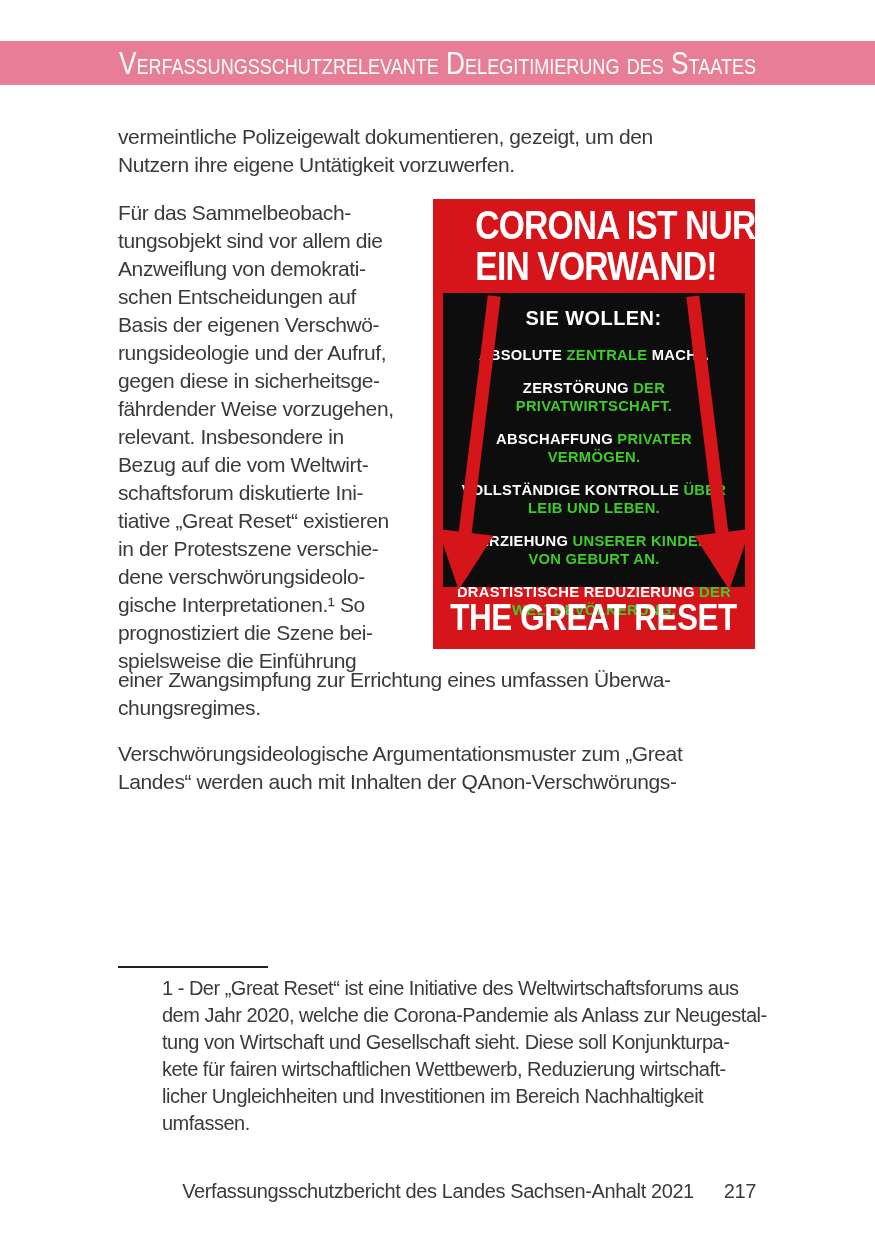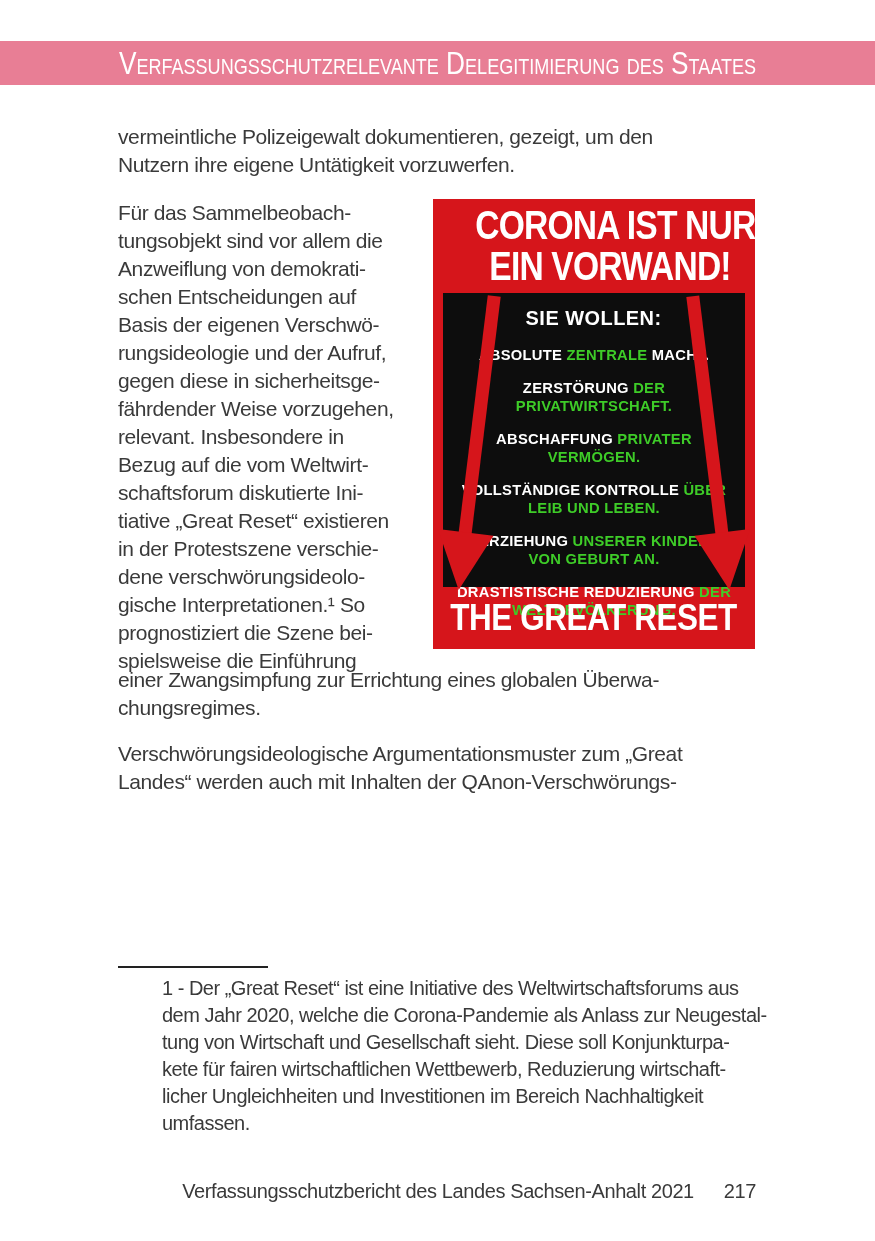--- a/index.html
+++ b/index.html
@@ -61,21 +61,21 @@
     position:absolute;right:2px;top:0;
   }
 
   
   #poster{
     position:absolute;left:433px;top:199px;width:322px;height:450px;
     background:var(--poster-red,#d6151b);
     overflow:hidden;
   }
   .poster-top{
-    position:absolute;left:18px;right:0;top:6px;text-align:right;z-index:1;
+    position:absolute;left:18px;right:0;top:6px;text-align:left;z-index:1;
   }
   .poster-title{
     color:#ffffff;
     font-weight:bold;
     font-size:40px;
     line-height:41px;
     letter-spacing:-1px;
     transform:scaleX(0.84);
     transform-origin:center;
     white-space:pre;
@@ -184,21 +184,21 @@
     </div>
     <div class="arrow arrow-right">
       <div class="shaft"></div>
         <div class="head"></div>
     </div>
     <div class="poster-bottom">
       <span class="poster-banner-text">THE GREAT RESET</span>
     </div>
   </div>
 
-  <div id="p2cont" class="body-text">einer Zwangsimpfung zur Errichtung eines globalen Überwa-
+  <div id="p2cont" class="body-text">einer Zwangsimpfung zur Errichtung eines umfassen Überwa-
 chungsregimes.</div>
 
   <div id="p3" class="body-text">Verschwörungsideologische Argumentationsmuster zum „Great
 Landes“ werden auch mit Inhalten der QAnon-Verschwörungs-</div>
 
   <div id="footnote-rule"></div>
   <div id="footnote" class="body-text">1 - Der „Great Reset“ ist eine Initiative des Weltwirtschaftsforums aus
 dem Jahr 2020, welche die Corona-Pandemie als Anlass zur Neugestal-
 tung von Wirtschaft und Gesellschaft sieht. Diese soll Konjunkturpa-
 kete für fairen wirtschaftlichen Wettbewerb, Reduzierung wirtschaft-

